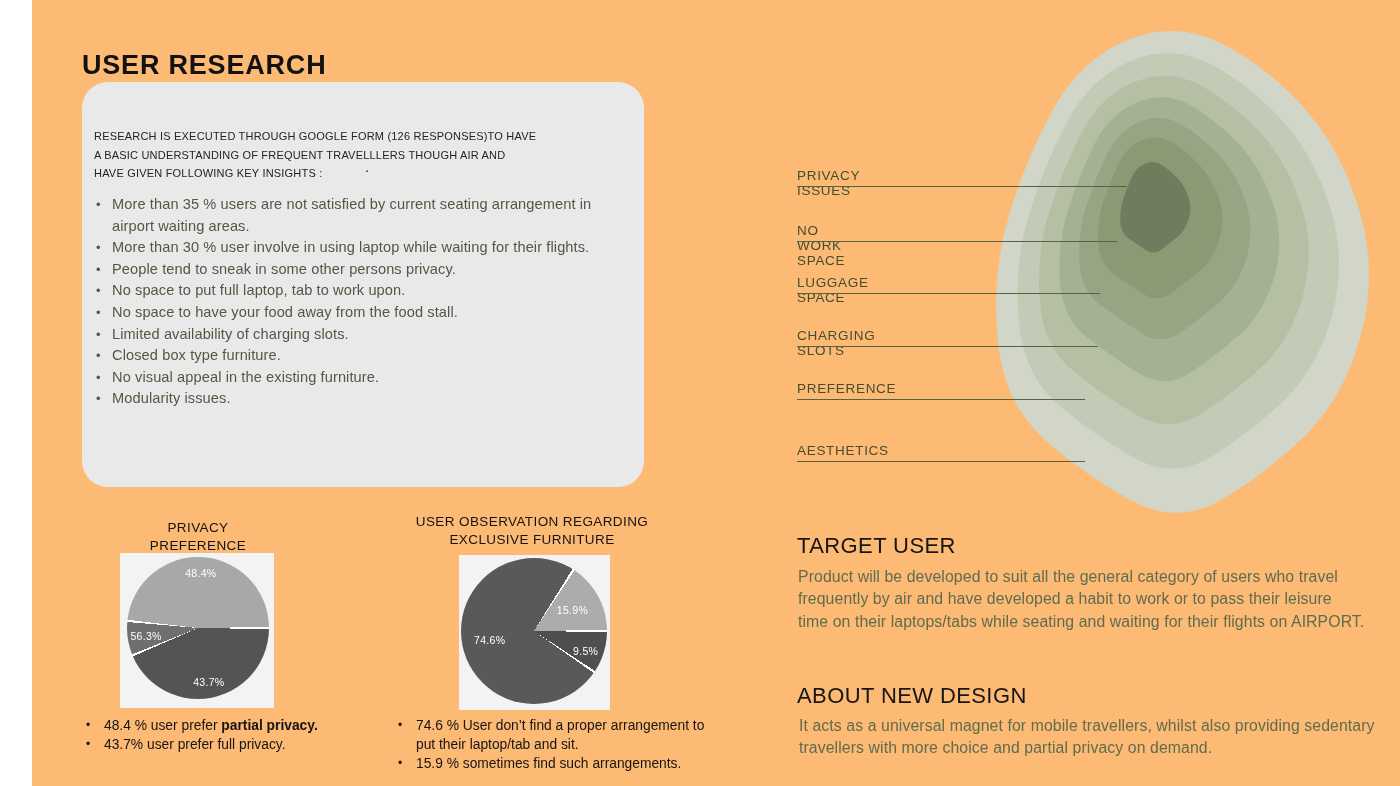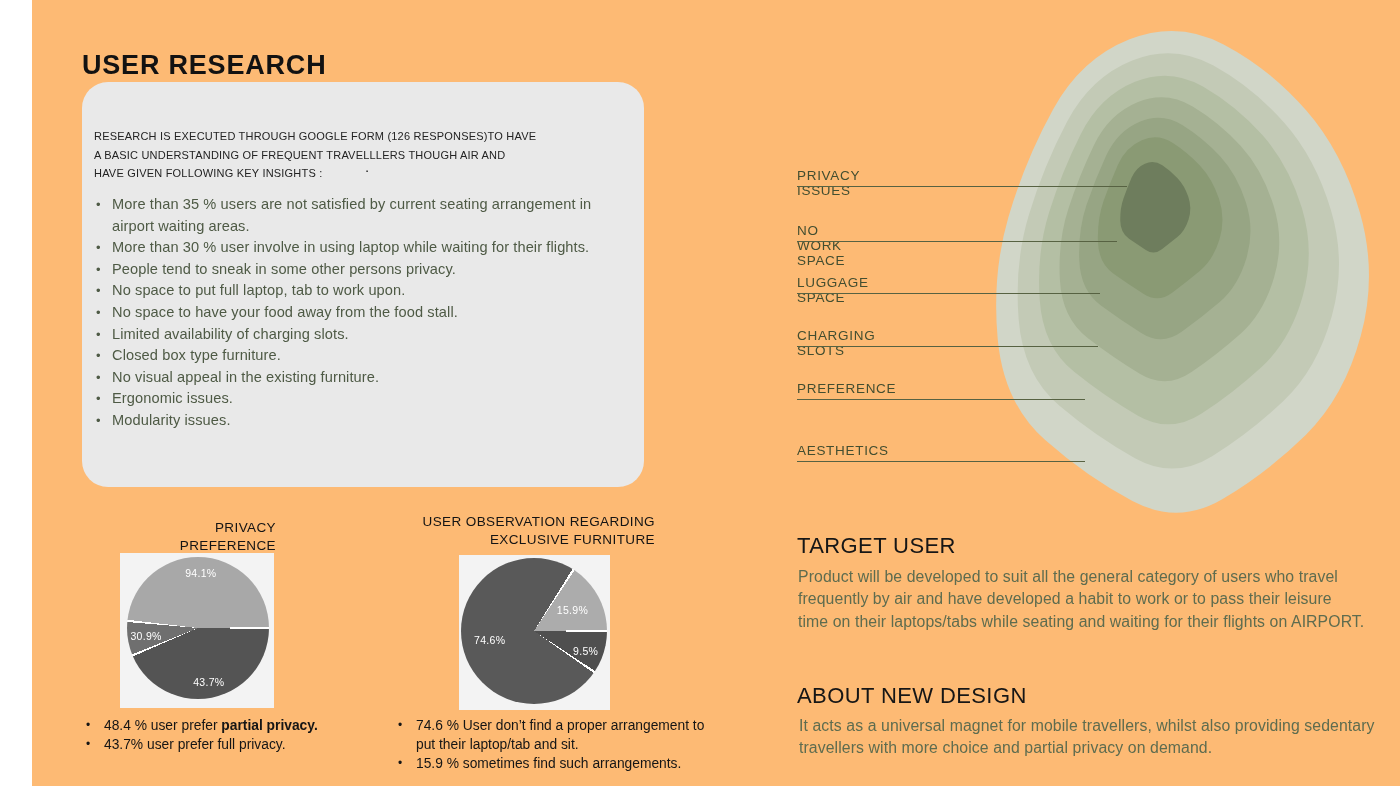--- a/index.html
+++ b/index.html
@@ -12,21 +12,21 @@
 
   .research-box{left:50px;top:82px;width:562px;height:405px;background:#e9e9e9;border-radius:26px;}
   .research-intro{left:62px;top:116px;width:548px;font-size:11px;line-height:18.6px;
                   letter-spacing:.2px;color:#232323;}
   .stray-dot{left:333px;top:158px;font-size:15px;color:#232323;}
   .insights{left:62px;top:194px;width:538px;margin:0;padding:0;list-style:none;
             font-size:14.6px;line-height:21.6px;color:#4e5a45;letter-spacing:.1px;}
   .insights li{position:relative;padding-left:18px;}
   .insights li::before{content:"\2022";position:absolute;left:2px;font-size:13px;}
 
-  .chart-title{font-size:13.5px;letter-spacing:.4px;color:#141414;text-align:right;line-height:18px;}
+  .chart-title{font-size:13.5px;letter-spacing:.4px;color:#141414;text-align:center;line-height:18px;}
   .chart-title-1{left:88px;top:519px;width:156px;}
   .chart-title-2{left:377px;top:513px;width:246px;}
   .pie-panel{background:#f3f3f3;}
   .pie-panel-1{left:88px;top:553px;width:154px;height:155px;}
   .pie-panel-2{left:427px;top:555px;width:151px;height:155px;}
   .pie{position:absolute;border-radius:50%;}
   #pie1{left:95px;top:557px;width:142px;height:142px;}
   #pie2{left:429px;top:558px;width:146px;height:146px;}
   .pie-label{position:absolute;transform:translate(-50%,-50%);color:#ffffff;
              font-size:10.5px;letter-spacing:.3px;}
@@ -64,30 +64,29 @@
   <span class="abs stray-dot">.</span>
   <ul class="abs insights">
     <li>More than 35 % users are not satisfied by current seating arrangement in airport waiting areas.</li>
     <li>More than 30 % user involve in using laptop while waiting for their flights.</li>
     <li>People tend to sneak in some other persons privacy.</li>
     <li>No space to put full laptop, tab to work upon.</li>
     <li>No space to have your food away from the food stall.</li>
     <li>Limited availability of charging slots.</li>
     <li>Closed box type furniture.</li>
     <li>No visual appeal in the existing furniture.</li>
-    <li>Ergonomic issues.</li>
     <li>Modularity issues.</li>
   </ul>
 
   <div class="abs chart-title chart-title-1 preline">PRIVACY PREFERENCE</div>
   <div class="abs pie-panel pie-panel-1"></div>
   <div class="abs pie" id="pie1" style="background: conic-gradient(from 90deg, rgb(255, 255, 255) 0deg, rgb(255, 255, 255) 0.9deg, rgb(84, 84, 84) 0.9deg, rgb(84, 84, 84) 156.42deg, rgb(255, 255, 255) 156.42deg, rgb(255, 255, 255) 157.32deg, rgb(255, 255, 255) 157.32deg, rgb(255, 255, 255) 158.22deg, rgb(111, 111, 111) 158.22deg, rgb(111, 111, 111) 184.86deg, rgb(255, 255, 255) 184.86deg, rgb(255, 255, 255) 185.76deg, rgb(255, 255, 255) 185.76deg, rgb(255, 255, 255) 186.66deg, rgb(168, 168, 168) 186.66deg, rgb(168, 168, 168) 359.1deg, rgb(255, 255, 255) 359.1deg, rgb(255, 255, 255) 360deg);">
       <span class="pie-label" style="left: 81.8894px; top: 125.299px;">43.7%</span>
-      <span class="pie-label" style="left: 19.0317px; top: 78.7296px;">30.9%</span>
-      <span class="pie-label" style="left: 73.7825px; top: 15.6899px;">94.1%</span>
+      <span class="pie-label" style="left: 19.0317px; top: 78.7296px;">56.3%</span>
+      <span class="pie-label" style="left: 73.7825px; top: 15.6899px;">48.4%</span>
     </div>
 
   <div class="abs chart-title chart-title-2 preline">USER OBSERVATION REGARDING
 EXCLUSIVE FURNITURE</div>
   <div class="abs pie-panel pie-panel-2"></div>
   <div class="abs pie" id="pie2" style="background: conic-gradient(from 90deg, rgb(255, 255, 255) 0deg, rgb(255, 255, 255) 0.9deg, rgb(79, 79, 79) 0.9deg, rgb(79, 79, 79) 33.3deg, rgb(255, 255, 255) 33.3deg, rgb(255, 255, 255) 34.2deg, rgb(255, 255, 255) 34.2deg, rgb(255, 255, 255) 35.1deg, rgb(89, 89, 89) 35.1deg, rgb(89, 89, 89) 301.86deg, rgb(255, 255, 255) 301.86deg, rgb(255, 255, 255) 302.76deg, rgb(255, 255, 255) 302.76deg, rgb(255, 255, 255) 303.66deg, rgb(172, 172, 172) 303.66deg, rgb(172, 172, 172) 359.1deg, rgb(255, 255, 255) 359.1deg, rgb(255, 255, 255) 360deg);">
       <span class="pie-label" style="left: 124.632px; top: 93px;">9.5%</span>
       <span class="pie-label" style="left: 28.6518px; top: 82.0389px;">74.6%</span>
       <span class="pie-label" style="left: 111.448px; top: 52.0199px;">15.9%</span>
     </div>

